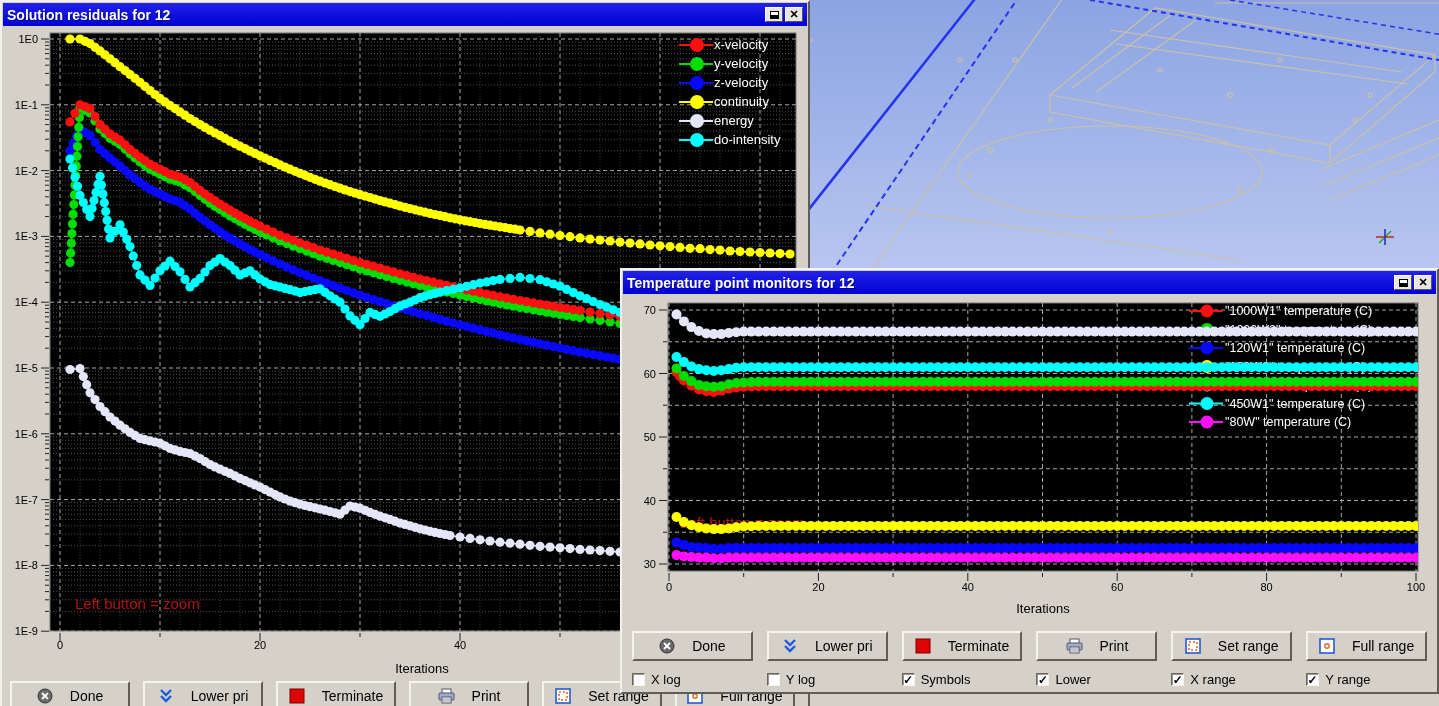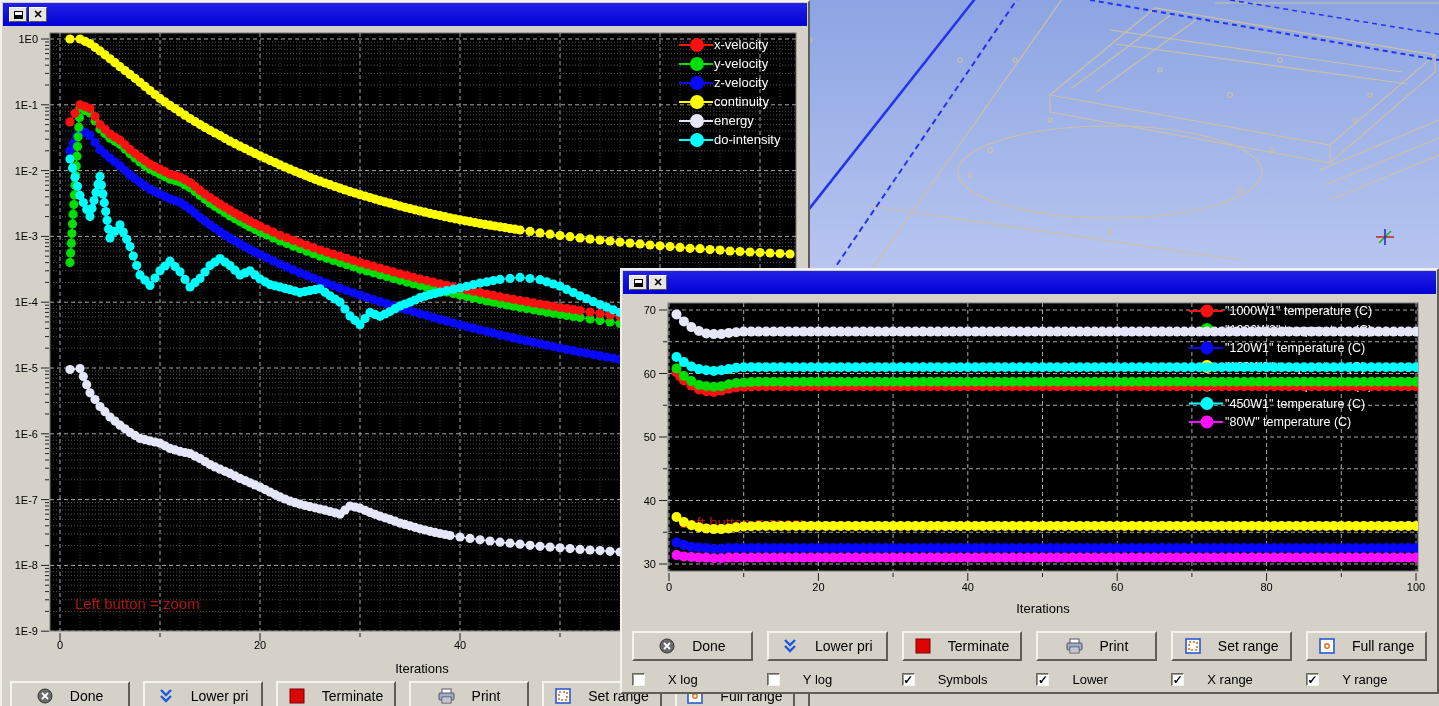--- a/index.html
+++ b/index.html
@@ -25,21 +25,21 @@
   .btnrow{position:absolute;left:0;right:0;display:flex;gap:13px;align-items:flex-start;}
   #win0 .btnrow{top:679px;padding:0 8px;}
   #win1 .btnrow{top:361px;padding:0 10px;gap:14px;}
   .xbtn{width:122px;height:30px;background:#d5d1c9;border:2px solid;
         border-color:#f4f3ec #5f5d56 #5f5d56 #f4f3ec;display:flex;align-items:center;
         justify-content:center;gap:17px;font-family:"Liberation Sans",sans-serif;
         font-size:14px;color:#000;padding:0;}
   #win0 .xbtn{width:120px;}
   .cbrow{position:absolute;left:0;right:0;top:399px;display:flex;gap:14px;
          padding:0 10px;align-items:center;height:20px;}
-  .cb-cell{width:122px;display:flex;align-items:center;gap:23px;font-size:13px;color:#000;}
+  .cb-cell{width:122px;display:flex;align-items:center;gap:6px;font-size:13px;color:#000;}
   .cbbox{width:13px;height:13px;background:#fff;border:1px solid;
          border-color:#6a675f #f4f3ec #f4f3ec #6a675f;box-shadow:inset 1px 1px 0 #9a978f;
          font-size:12px;line-height:12px;text-align:center;font-weight:bold;color:#000;
          box-sizing:border-box;}
   .ico{display:inline-block;}
 </style>
 </head>
 <body>
 
 <div class="viewport">
@@ -91,20 +91,21 @@
     <g stroke-width="1.5">
       <line x1="566" y1="237" x2="584" y2="237" stroke="#cc2222"></line>
       <line x1="569" y1="243" x2="581" y2="231" stroke="#22aa22"></line>
       <line x1="575" y1="245" x2="575" y2="229" stroke="#2222cc"></line>
     </g>
   </svg>
 </div>
 
 <div class="window" id="win0">
   <div class="titlebar">
+    <span class="title-text">Solution residuals for 12</span>
     <button class="tb-btn">
         <span class="min-glyph"></span>
       </button>
     <button class="tb-btn">
         <span>✕</span>
       </button>
   </div>
   <svg class="chart-svg" id="svg0" style="top:25px;" width="806" height="656">
       <rect x="48" y="6" width="746" height="598" fill="#000" stroke="#777" stroke-width="1"></rect>
       <g>
@@ -1121,20 +1122,21 @@
           <rect x="1" y="1" width="14" height="14" fill="#fff" stroke="#2a5ad0" stroke-width="1.6"></rect>
           <circle cx="8" cy="8" r="2.2" fill="none" stroke="#e06a1a" stroke-width="1.4"></circle>
         </svg>
         <span>Full range</span>
       </button>
     </div>
 </div>
 
 <div class="window" id="win1">
   <div class="titlebar">
+    <span class="title-text">Temperature point monitors for 12</span>
     <button class="tb-btn">
         <span class="min-glyph"></span>
       </button>
     <button class="tb-btn">
         <span>✕</span>
       </button>
   </div>
   <svg class="chart-svg" id="svg1" style="top:25px;" width="815" height="334">
       <rect x="46" y="8" width="750" height="268" fill="#000" stroke="#777" stroke-width="1"></rect>
       <g>

